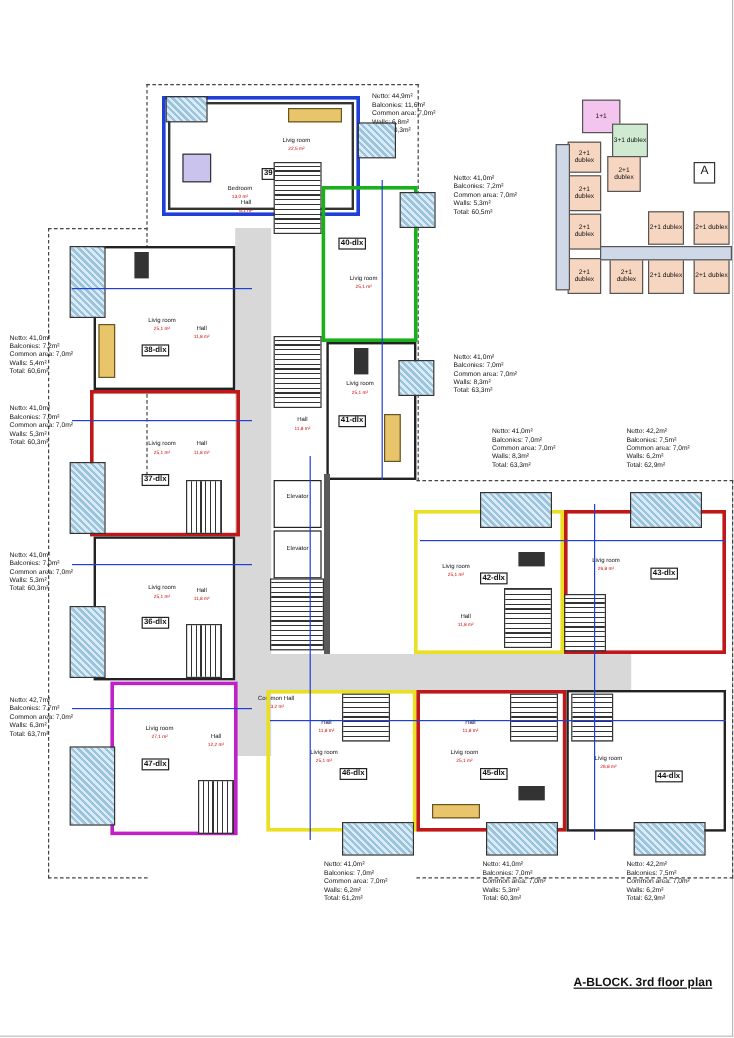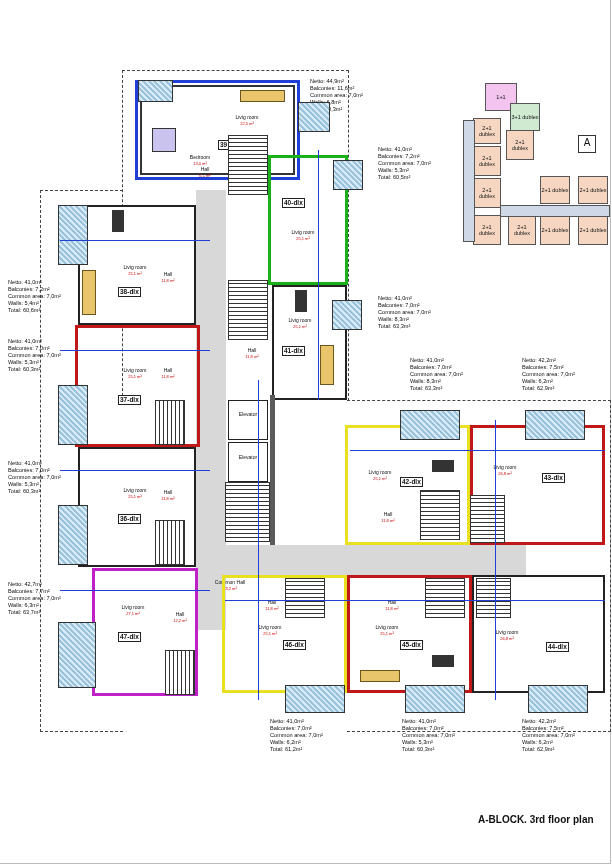--- a/index.html
+++ b/index.html
@@ -15,21 +15,21 @@
   .bal{position:absolute;background:repeating-linear-gradient(45deg,#9cc3dc 0 2px,#d8ebf6 2px 4px);border:1px solid #333;box-sizing:border-box;}
   .rlabel{position:absolute;font-size:5px;line-height:5.5px;text-align:center;}
   .rlabel .sub{color:#c00;font-size:4px;}
   .unitlbl{position:absolute;font-size:6.5px;font-weight:bold;border:1px solid #222;background:#fff;padding:0 1px;line-height:8px;}
   .stairs{position:absolute;background:repeating-linear-gradient(90deg,#fff 0 3px,#333 3px 4px);border:1px solid #333;box-sizing:border-box;}
   .stairs.h{background:repeating-linear-gradient(0deg,#fff 0 3px,#333 3px 4px);}
   .bluel{position:absolute;background:#1f3fd6;}
   .outline{position:absolute;box-sizing:border-box;}
   .furn{position:absolute;background:#e8c56a;border:1px solid #6a5420;box-sizing:border-box;}
   .tbl{position:absolute;background:#333;}
-  .title{position:absolute;font-weight:bold;font-size:10px;}
+  .title{position:absolute;font-weight:bold;font-size:10px;text-decoration:underline;}
   .key{position:absolute;font-size:5.5px;text-align:center;box-sizing:border-box;border:1px solid #555;line-height:6.5px;display:flex;flex-direction:column;align-items:center;justify-content:center;}
   .Akey{position:absolute;border:1px solid #333;font-size:10px;text-align:center;line-height:14px;width:16px;height:16px;}
 </style>
 </head>
 <body>
 
 <div class="page-border"></div>
 
 <div class="dash" style="left:122px;top:70px;width:225px;height:330px;border-bottom:none;"></div>
 <div class="dash" style="left:347px;top:400px;width:263px;height:330px;border-left:none;"></div>

